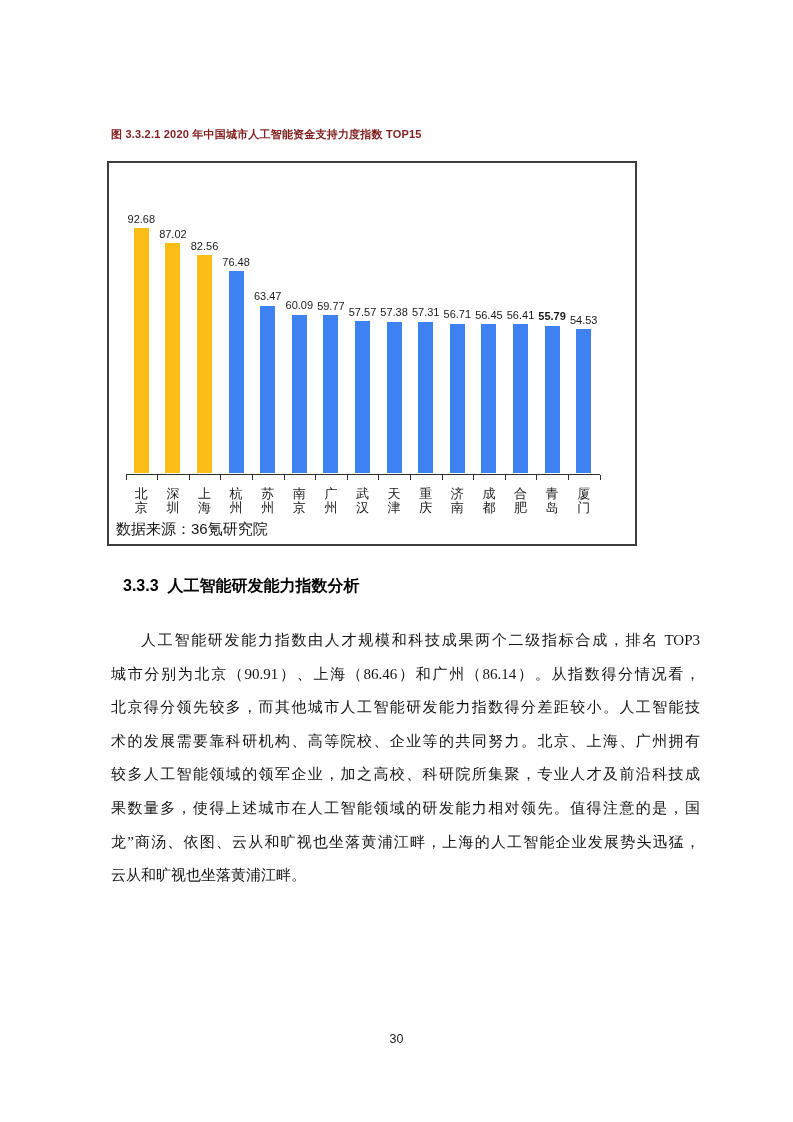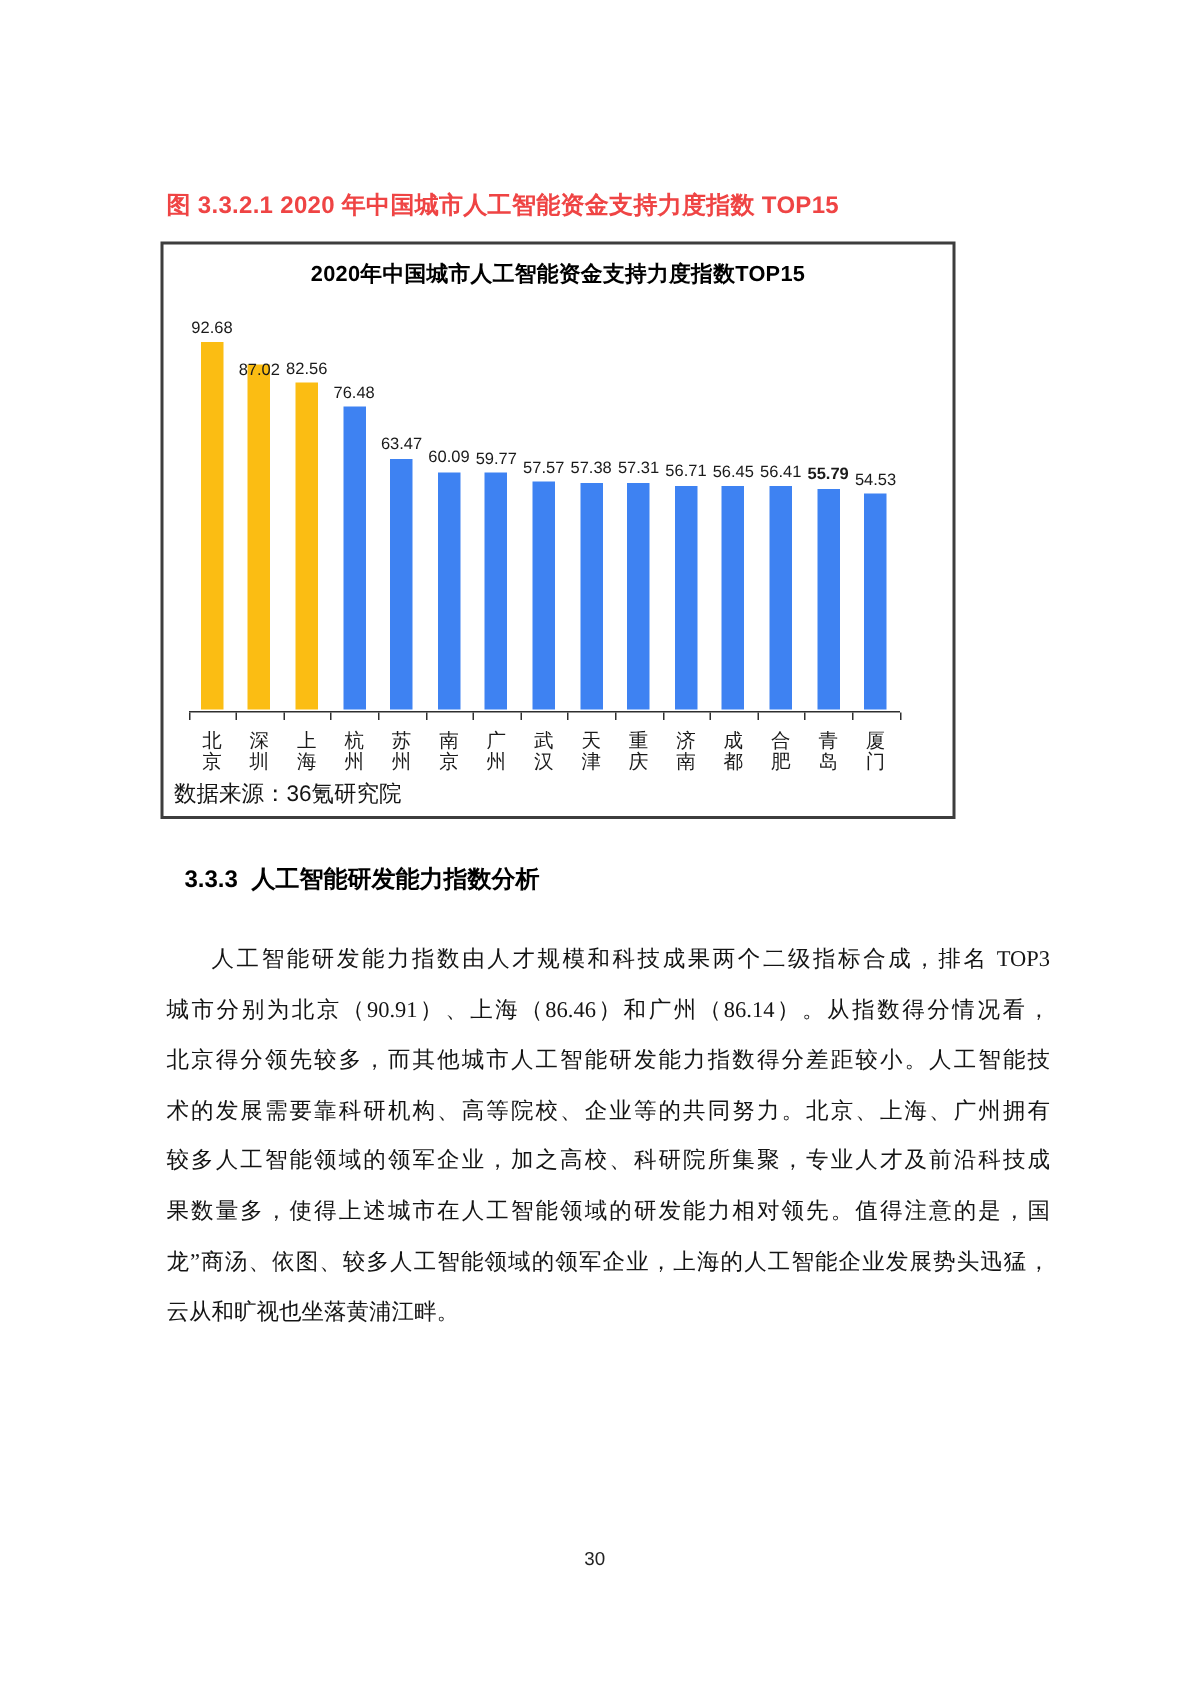--- a/index.html
+++ b/index.html
@@ -2,21 +2,21 @@
 <html><head>
 <meta charset="utf-8">
 <style>
   html,body{margin:0;padding:0;background:#ffffff;}
   .page{
     position:relative;width:793px;height:1122px;background:#ffffff;overflow:hidden;
     font-family:"Liberation Sans","DejaVu Sans",sans-serif;color:#111;
   }
   .figure-caption{
     position:absolute;left:111px;top:127px;width:600px;
-    font-size:16px;font-weight:bold;color:#ef4444;letter-spacing:0.2px;
+    font-size:11px;font-weight:bold;color:#7f1d1d;letter-spacing:0.2px;
   }
   .chart-frame{
     position:absolute;left:107px;top:161px;width:530px;height:385px;
     border:2px solid #3d3d3d;box-sizing:border-box;background:#fff;
   }
   .chart-title{
     position:absolute;left:0;top:10px;width:100%;text-align:center;
     font-size:14.5px;font-weight:bold;color:#000;letter-spacing:0.2px;
   }
   .bar{position:absolute;}
@@ -51,29 +51,28 @@
   }
 </style>
 </head>
 <body>
 
 <div class="page">
 
   <div class="figure-caption">图 3.3.2.1 2020 年中国城市人工智能资金支持力度指数 TOP15</div>
 
   <div class="chart-frame" id="chart-frame">
-    <div class="chart-title">2020年中国城市人工智能资金支持力度指数TOP15</div>
 
     <div class="source-note">数据来源：36氪研究院</div>
   <div class="bar" style="left: 24.8px; top: 65.3614px; width: 15px; height: 245.139px; background: rgb(251, 189, 19);"></div>
       <div class="bar-value" style="left: 10.3px; top: 49.8614px;">92.68</div>
       <div class="x-label" style="left: 16.3px; top: 324px;">北
 京</div>
       <div class="bar" style="left: 56.4px; top: 80.3321px; width: 15px; height: 230.168px; background: rgb(251, 189, 19);"></div>
-      <div class="bar-value" style="left: 41.9px; top: 64.8321px; margin-top: 13px;">87.02</div>
+      <div class="bar-value" style="left: 41.9px; top: 64.8321px;">87.02</div>
       <div class="x-label" style="left: 47.9px; top: 324px;">深
 圳</div>
       <div class="bar" style="left: 88px; top: 92.1288px; width: 15px; height: 218.371px; background: rgb(251, 189, 19);"></div>
       <div class="bar-value" style="left: 73.5px; top: 76.6288px; text-align: center;">82.56</div>
       <div class="x-label" style="left: 79.5px; top: 324px;">上
 海</div>
       <div class="bar" style="left: 119.6px; top: 108.21px; width: 15px; height: 202.29px; background: rgb(62, 130, 242);"></div>
       <div class="bar-value" style="left: 105.1px; top: 92.7104px;">76.48</div>
       <div class="x-label" style="left: 111.1px; top: 324px;">杭
 州</div>
@@ -144,19 +143,19 @@
     <span class="sec-num">3.3.3</span><span>人工智能研发能力指数分析</span>
   </div>
 
   <div class="paragraph" id="paragraph">
       <div class="para-line first">人工智能研发能力指数由人才规模和科技成果两个二级指标合成，排名 TOP3</div>
       <div class="para-line">城市分别为北京（90.91）、上海（86.46）和广州（86.14）。从指数得分情况看，</div>
       <div class="para-line">北京得分领先较多，而其他城市人工智能研发能力指数得分差距较小。人工智能技</div>
       <div class="para-line">术的发展需要靠科研机构、高等院校、企业等的共同努力。北京、上海、广州拥有</div>
       <div class="para-line">较多人工智能领域的领军企业，加之高校、科研院所集聚，专业人才及前沿科技成</div>
       <div class="para-line">果数量多，使得上述城市在人工智能领域的研发能力相对领先。值得注意的是，国</div>
-      <div class="para-line">龙”商汤、依图、较多人工智能领域的领军企业，上海的人工智能企业发展势头迅猛，</div>
+      <div class="para-line">龙”商汤、依图、云从和旷视也坐落黄浦江畔，上海的人工智能企业发展势头迅猛，</div>
       <div class="para-line last">云从和旷视也坐落黄浦江畔。</div>
     </div>
 
   <div class="page-number">30</div>
 
 </div>
 
 </body></html>

